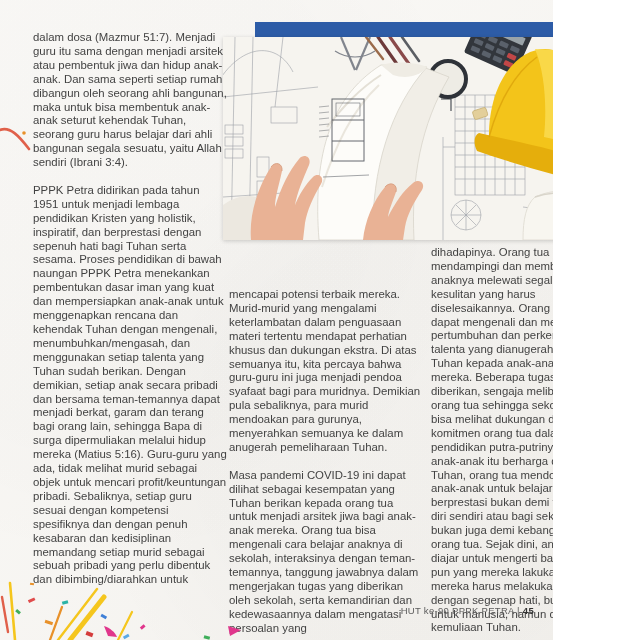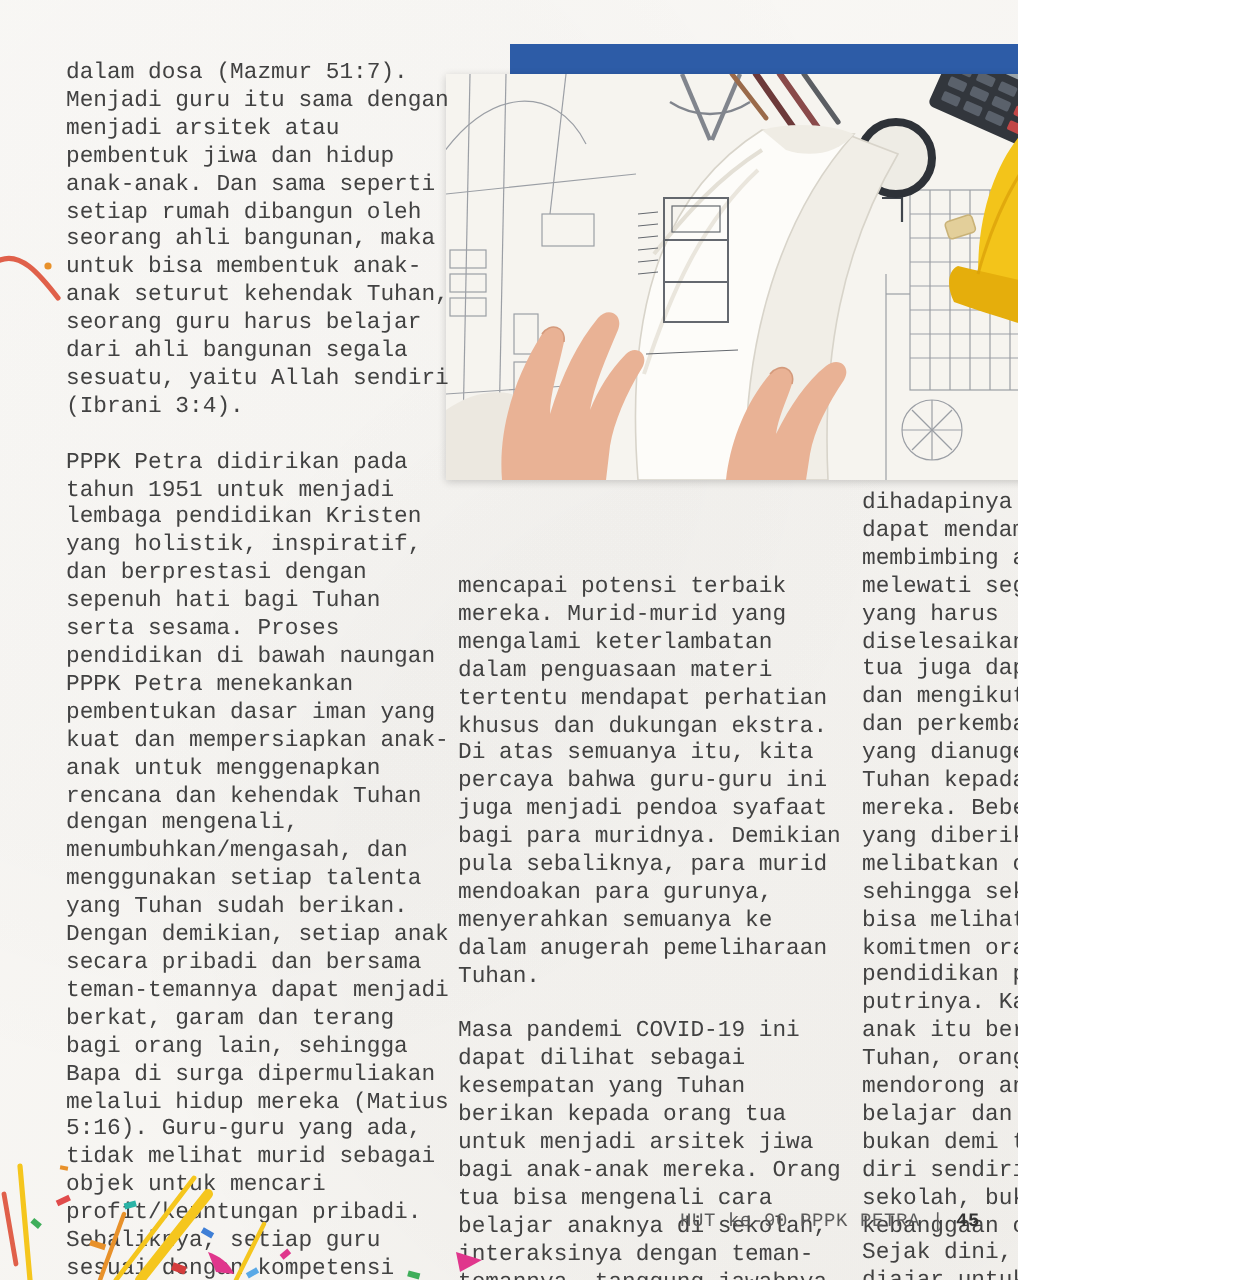--- a/index.html
+++ b/index.html
@@ -1,22 +1,22 @@
 <!DOCTYPE html>
 <html><head>
 <meta charset="utf-8">
 <style>
   html,body{margin:0;padding:0;}
   .page{
-    position:relative;width:509px;height:640px;overflow:hidden;
+    position:relative;width:553px;height:640px;overflow:hidden;
     background:#f8f6f2;
     background-image:radial-gradient(circle at 20% 30%, rgba(0,0,0,0.012) 0 40%, transparent 60%),
                      radial-gradient(circle at 75% 70%, rgba(0,0,0,0.015) 0 35%, transparent 55%),
                      linear-gradient(135deg, rgba(255,255,255,0.4), rgba(0,0,0,0.02));
-    font-family:Liberation Mono, monospace;
+    font-family:Liberation Sans, sans-serif;
     color:#424242;
   }
   .col{position:absolute;font-size:11.4px;line-height:13.9px;text-align:left;z-index:2;}
   .col p{margin:0 0 13.9px 0;}
   .col-1{left:33px;top:31px;width:194px;}
   .col-2{left:229px;top:246px;width:192px;margin-top:42px;}
   .col-3{left:431px;top:246px;width:172px;}
   .blue-backdrop{position:absolute;left:255px;top:22px;width:341px;height:132px;background:#2d5ca7;z-index:0;}
   .photo{position:absolute;left:223px;top:37px;width:360px;height:203px;z-index:1;box-shadow:0 1px 4px rgba(0,0,0,0.18);}
   .photo svg{display:block;}

